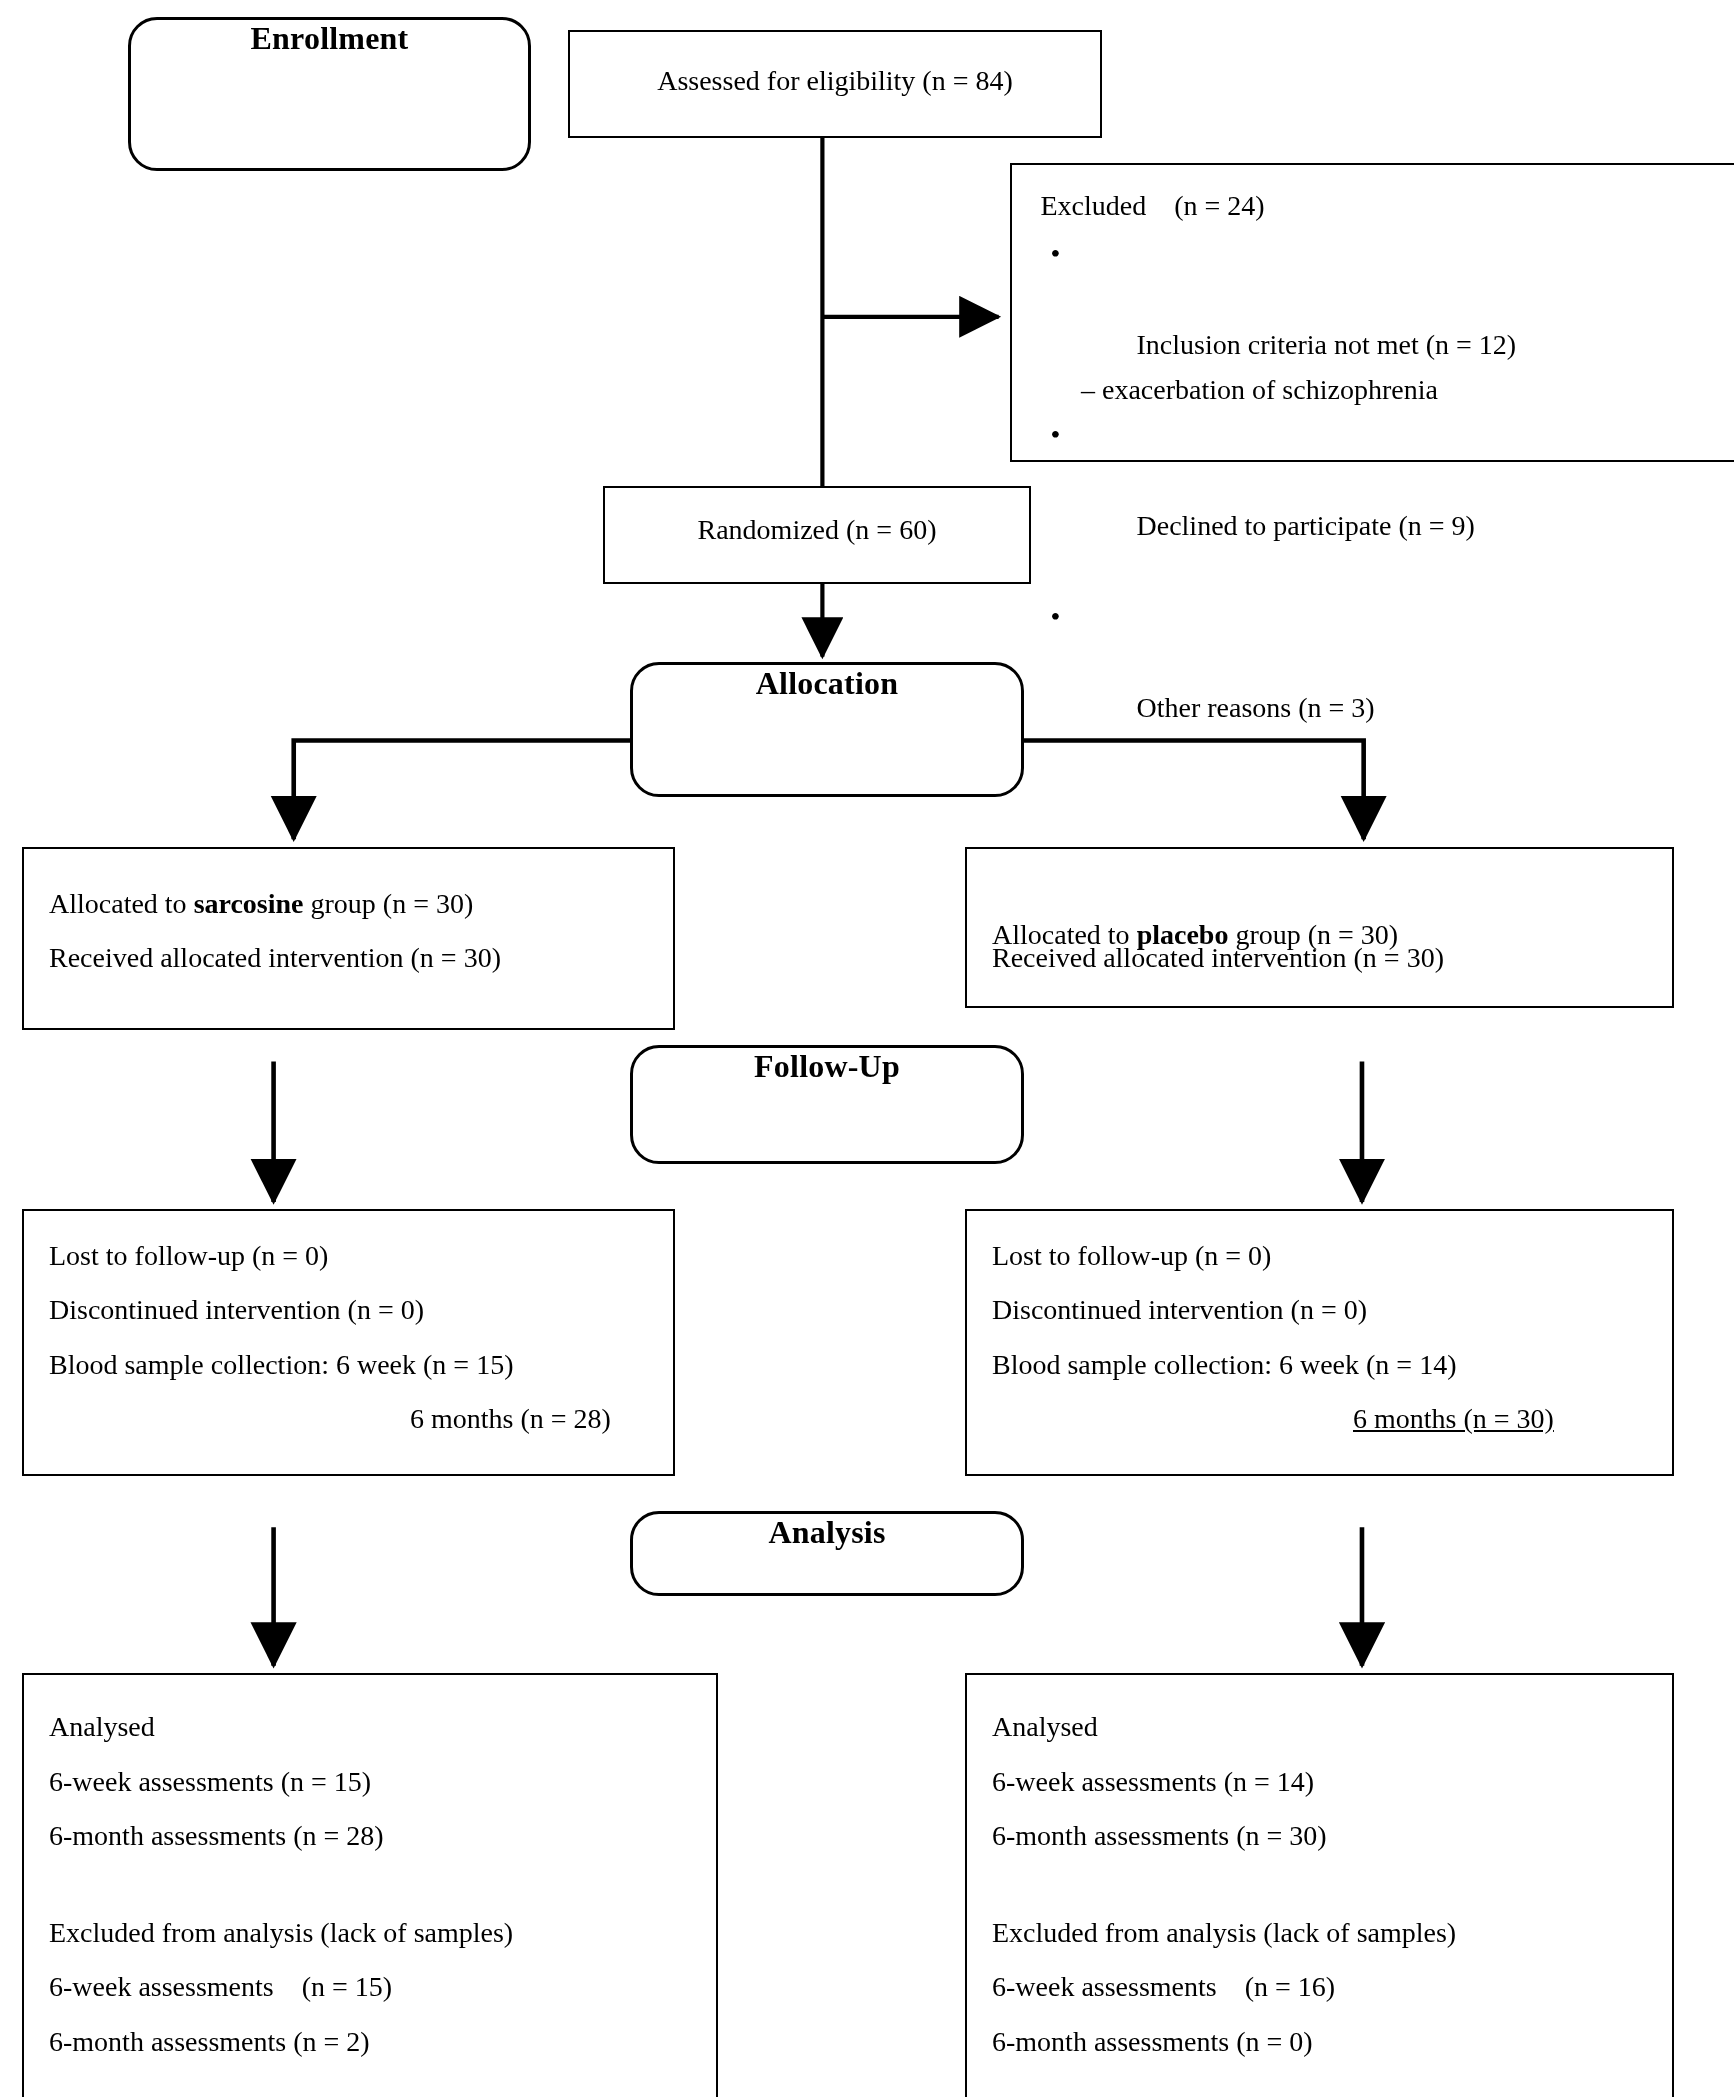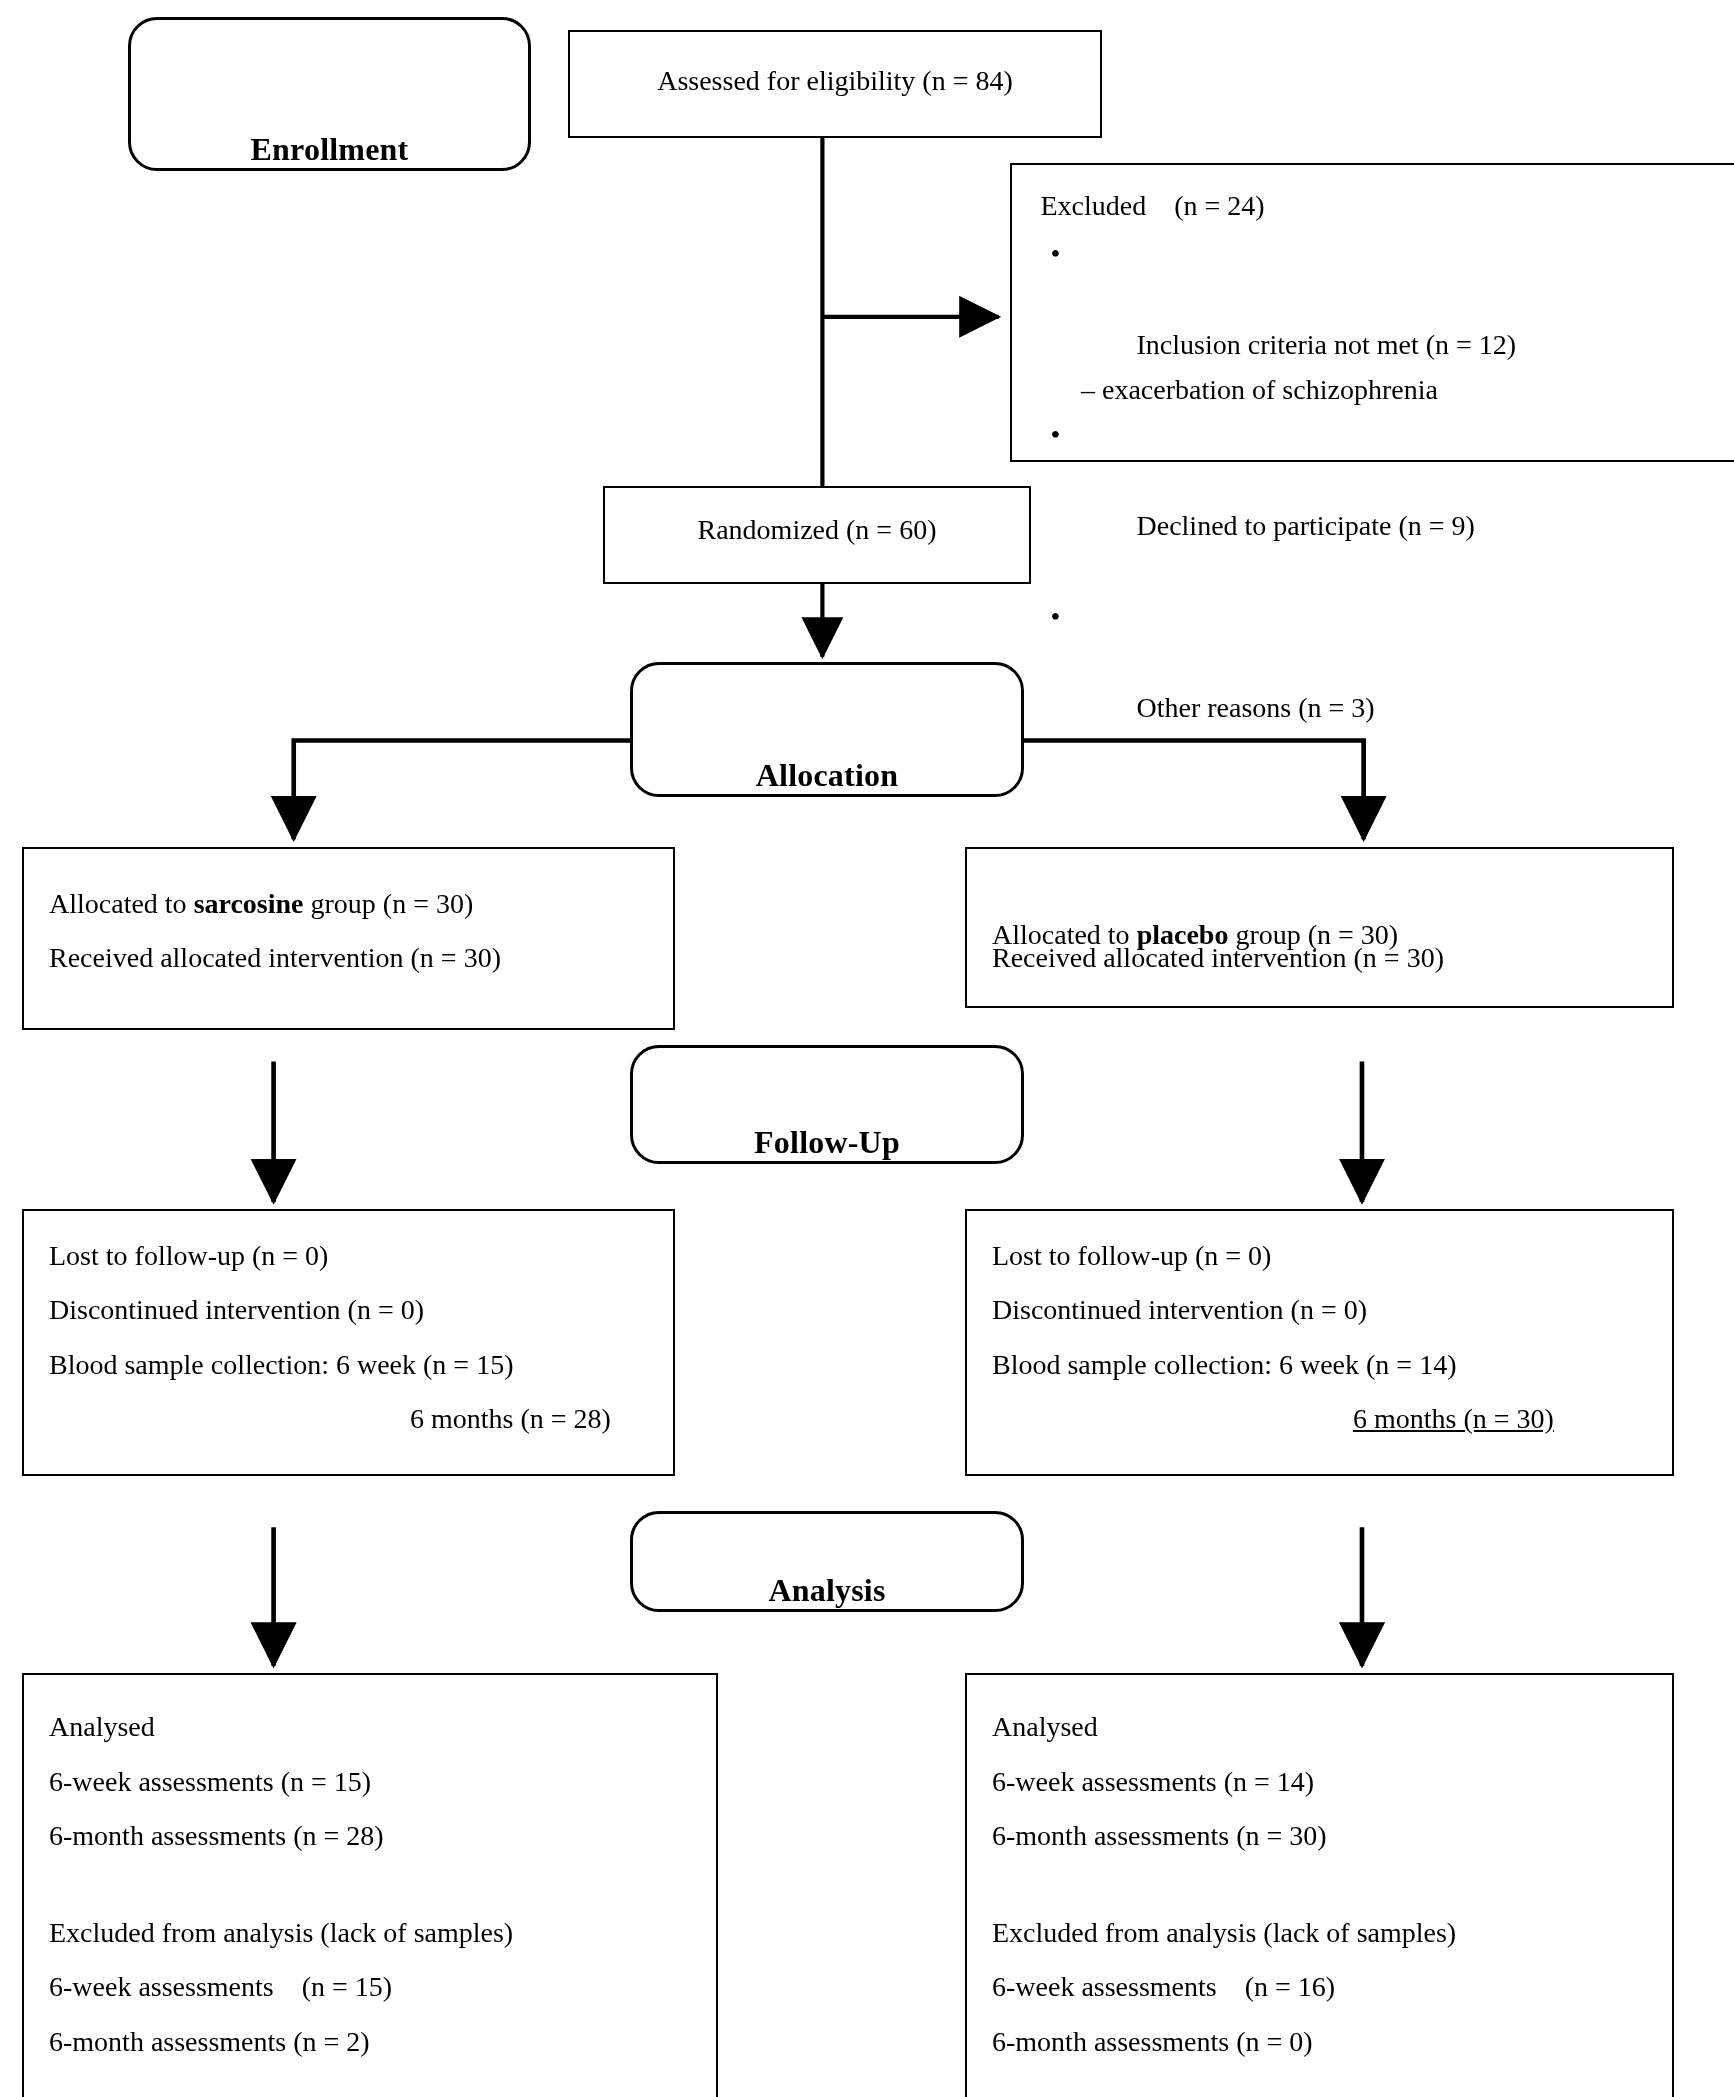--- a/index.html
+++ b/index.html
@@ -1,20 +1,20 @@
 <!DOCTYPE html>
 <html style="font-size:6.7px"><head>
 <meta charset="utf-8">
 <style>
   html,body{margin:0;padding:0;background:#ffffff;}
   body{font-family:"Liberation Serif","DejaVu Serif",serif;color:#000;}
   #canvas{position:relative;width:1735px;height:2147px;background:#fff;overflow:hidden;}
   .box{position:absolute;box-sizing:border-box;border:2.1px solid #000;background:#fff;}
   .rbox{position:absolute;box-sizing:border-box;border:3.8px solid #000;border-radius:29px;background:#fff;
-        display:flex;align-items:flex-end;justify-content:center;}
+        display:flex;align-items:flex-start;justify-content:center;}
   .stage-label{font-weight:bold;font-size:32px;letter-spacing:0.2px;}
   .txt{position:absolute;font-size:28px;line-height:1.62;white-space:pre;}
   .ctr{position:absolute;width:100%;text-align:center;font-size:28px;}
   .bullets{position:absolute;list-style:none;margin:0;padding:0;}
   .bullets li{position:relative;font-size:28px;line-height:1.62;padding-left:40px;white-space:pre;}
   .bullets li .bl{position:absolute;left:10px;top:0;}
   svg.wires{position:absolute;left:0;top:0;width:1735px;height:2147px;overflow:visible;pointer-events:none;}
   b{font-weight:bold;}
 </style>
 </head>
@@ -104,21 +104,21 @@
     <div class="txt" style="left:386px;top:185px;">6 months (n = 28)</div>
   </div>
 
   <div class="box" style="left:965px;top:1209px;width:709px;height:267px;">
     <div class="txt" style="left:25px;top:22px;">Lost to follow-up (n = 0)</div>
     <div class="txt" style="left:25px;top:76px;">Discontinued intervention (n = 0)</div>
     <div class="txt" style="left:25px;top:131px;">Blood sample collection: 6 week (n = 14)</div>
     <div class="txt" style="left:386px;top:185px;text-decoration:underline;">6 months (n = 30)</div>
   </div>
 
-  <div class="rbox" style="left:630px;top:1511px;width:394px;height:101px;">
+  <div class="rbox" style="left:630px;top:1511px;width:394px;height:85px;">
     <span class="stage-label">Analysis</span>
   </div>
 
   <div class="box" style="left:22px;top:1673px;width:696px;height:461px;">
     <div class="txt" style="left:25px;top:29px;">Analysed</div>
     <div class="txt" style="left:25px;top:84px;">6-week assessments (n = 15)</div>
     <div class="txt" style="left:25px;top:138px;">6-month assessments (n = 28)</div>
     <div class="txt" style="left:25px;top:235px;">Excluded from analysis (lack of samples)</div>
     <div class="txt" style="left:25px;top:289px;">6-week assessments    (n = 15)</div>
     <div class="txt" style="left:25px;top:344px;">6-month assessments (n = 2)</div>

